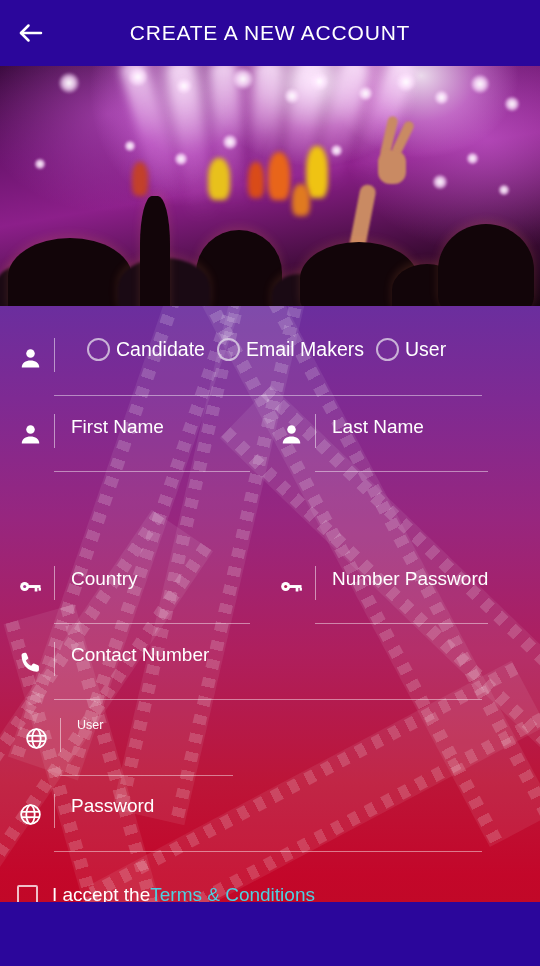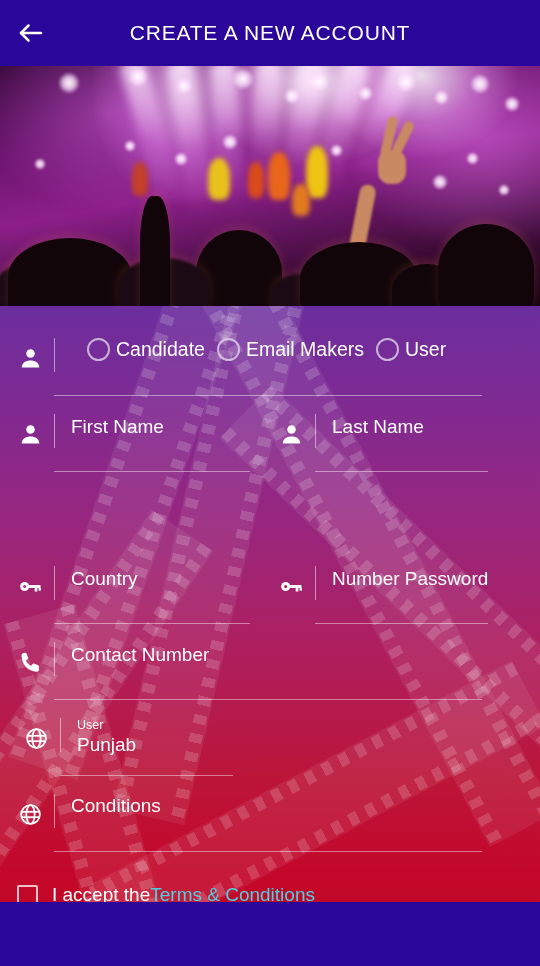--- a/index.html
+++ b/index.html
@@ -506,39 +506,38 @@
             <svg class="ic" width="25" height="25" viewBox="0 0 24 24" fill="none" stroke="#ffffff" stroke-width="1.7">
               <circle cx="12" cy="12" r="9"></circle>
               <ellipse cx="12" cy="12" rx="4" ry="9"></ellipse>
               <line x1="3.2" y1="9.4" x2="20.8" y2="9.4"></line>
               <line x1="3.2" y1="14.6" x2="20.8" y2="14.6"></line>
             </svg>
           </div>
           <div class="divider"></div>
           <div class="field-body">
             <div class="flabel">User</div>
-            <div class="fvalue">Punjab</div>
           </div>
           <div class="underline"></div>
         </div>
       </div>
 
       <div class="row" style="top:488px;">
         <div class="cell full">
           <div class="ficon">
             <svg class="ic" width="25" height="25" viewBox="0 0 24 24" fill="none" stroke="#ffffff" stroke-width="1.7">
               <circle cx="12" cy="12" r="9"></circle>
               <ellipse cx="12" cy="12" rx="4" ry="9"></ellipse>
               <line x1="3.2" y1="9.4" x2="20.8" y2="9.4"></line>
               <line x1="3.2" y1="14.6" x2="20.8" y2="14.6"></line>
             </svg>
           </div>
           <div class="divider"></div>
           <div class="field-body">
-            <div class="fvalue">Conditions</div>
+            <div class="fvalue">Password</div>
           </div>
           <div class="underline"></div>
         </div>
       </div>
 
       <div class="terms-row">
         <span class="checkbox"></span>
         <span class="terms-text">I accept the </span>
         <span class="terms-link">Terms &amp; Conditions</span>
       </div>

